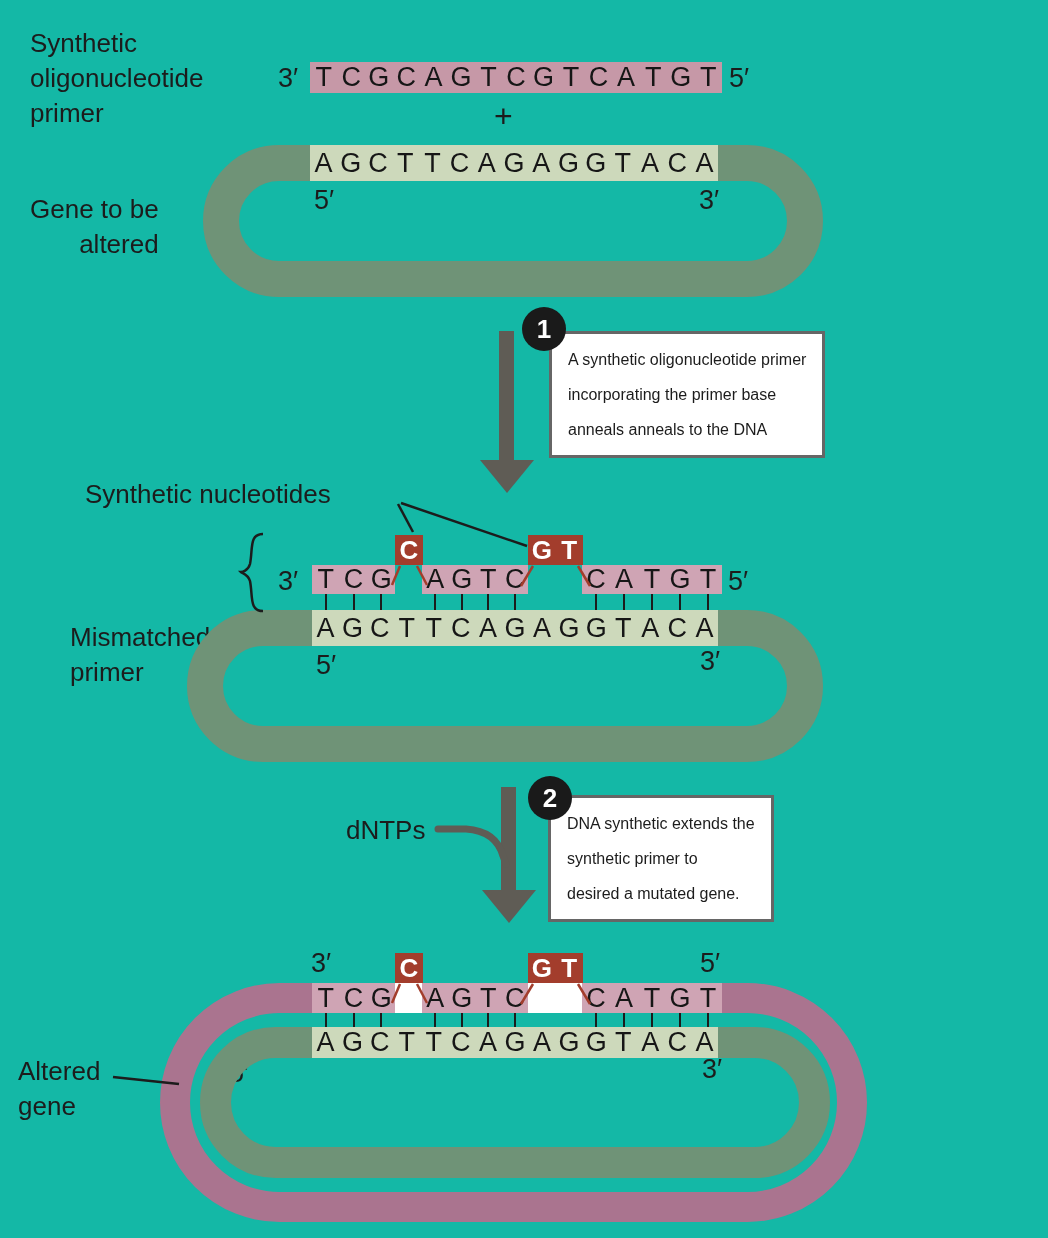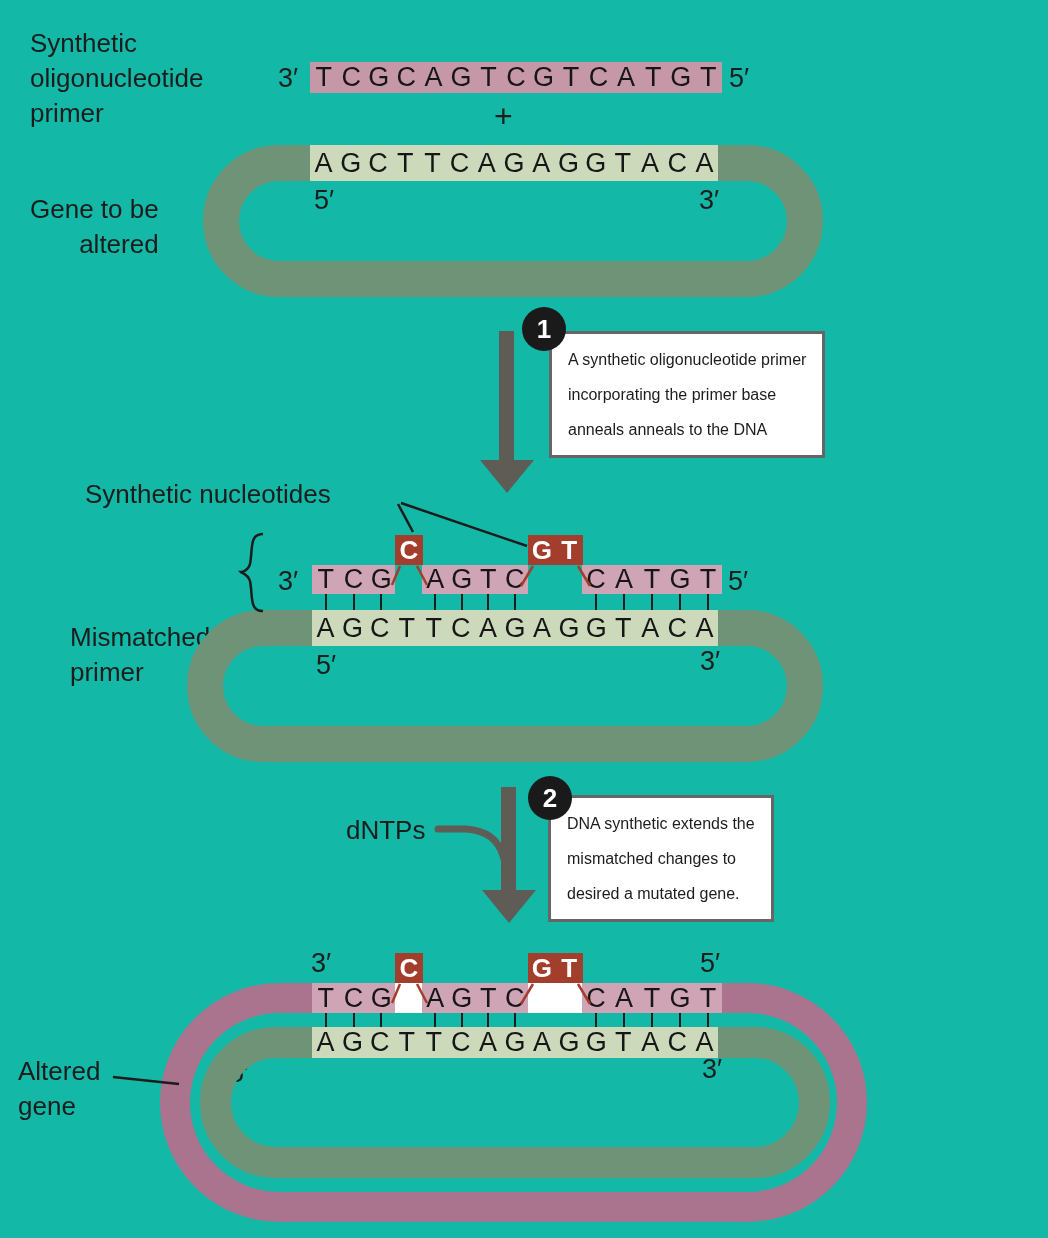--- a/index.html
+++ b/index.html
@@ -184,21 +184,21 @@
   <div class="abs prime" style="left:700px;top:646px;">3′</div>
 
   <div class="abs label" style="left:346px;top:813px;">dNTPs</div>
   <div class="abs shaft" style="left:501px;top:787px;width:15px;height:103px;"></div>
   <div class="abs ahead" style="left:482px;top:890px;"></div>
   <div class="abs stepnum" style="left:528px;top:776px;">
       <span>2</span>
     </div>
   <div class="abs callout" style="left:548px;top:795px;">
     <div>DNA synthetic extends the</div>
-    <div>mismatched changes to</div>
+    <div>synthetic primer to</div>
     <div>desired a mutated gene.</div>
   </div>
 
   <div class="abs prime" style="left:311px;top:948px;">3′</div>
   <div class="abs prime" style="left:700px;top:948px;">5′</div>
 
   <div class="abs ring ring-mauve" style="left:160px;top:983px;width:707px;height:239px;"></div>
   <div class="abs gapcover" style="left:395px;top:983px;width:27px;height:30px;"></div>
   <div class="abs gapcover" style="left:528px;top:983px;width:54px;height:30px;"></div>
 

